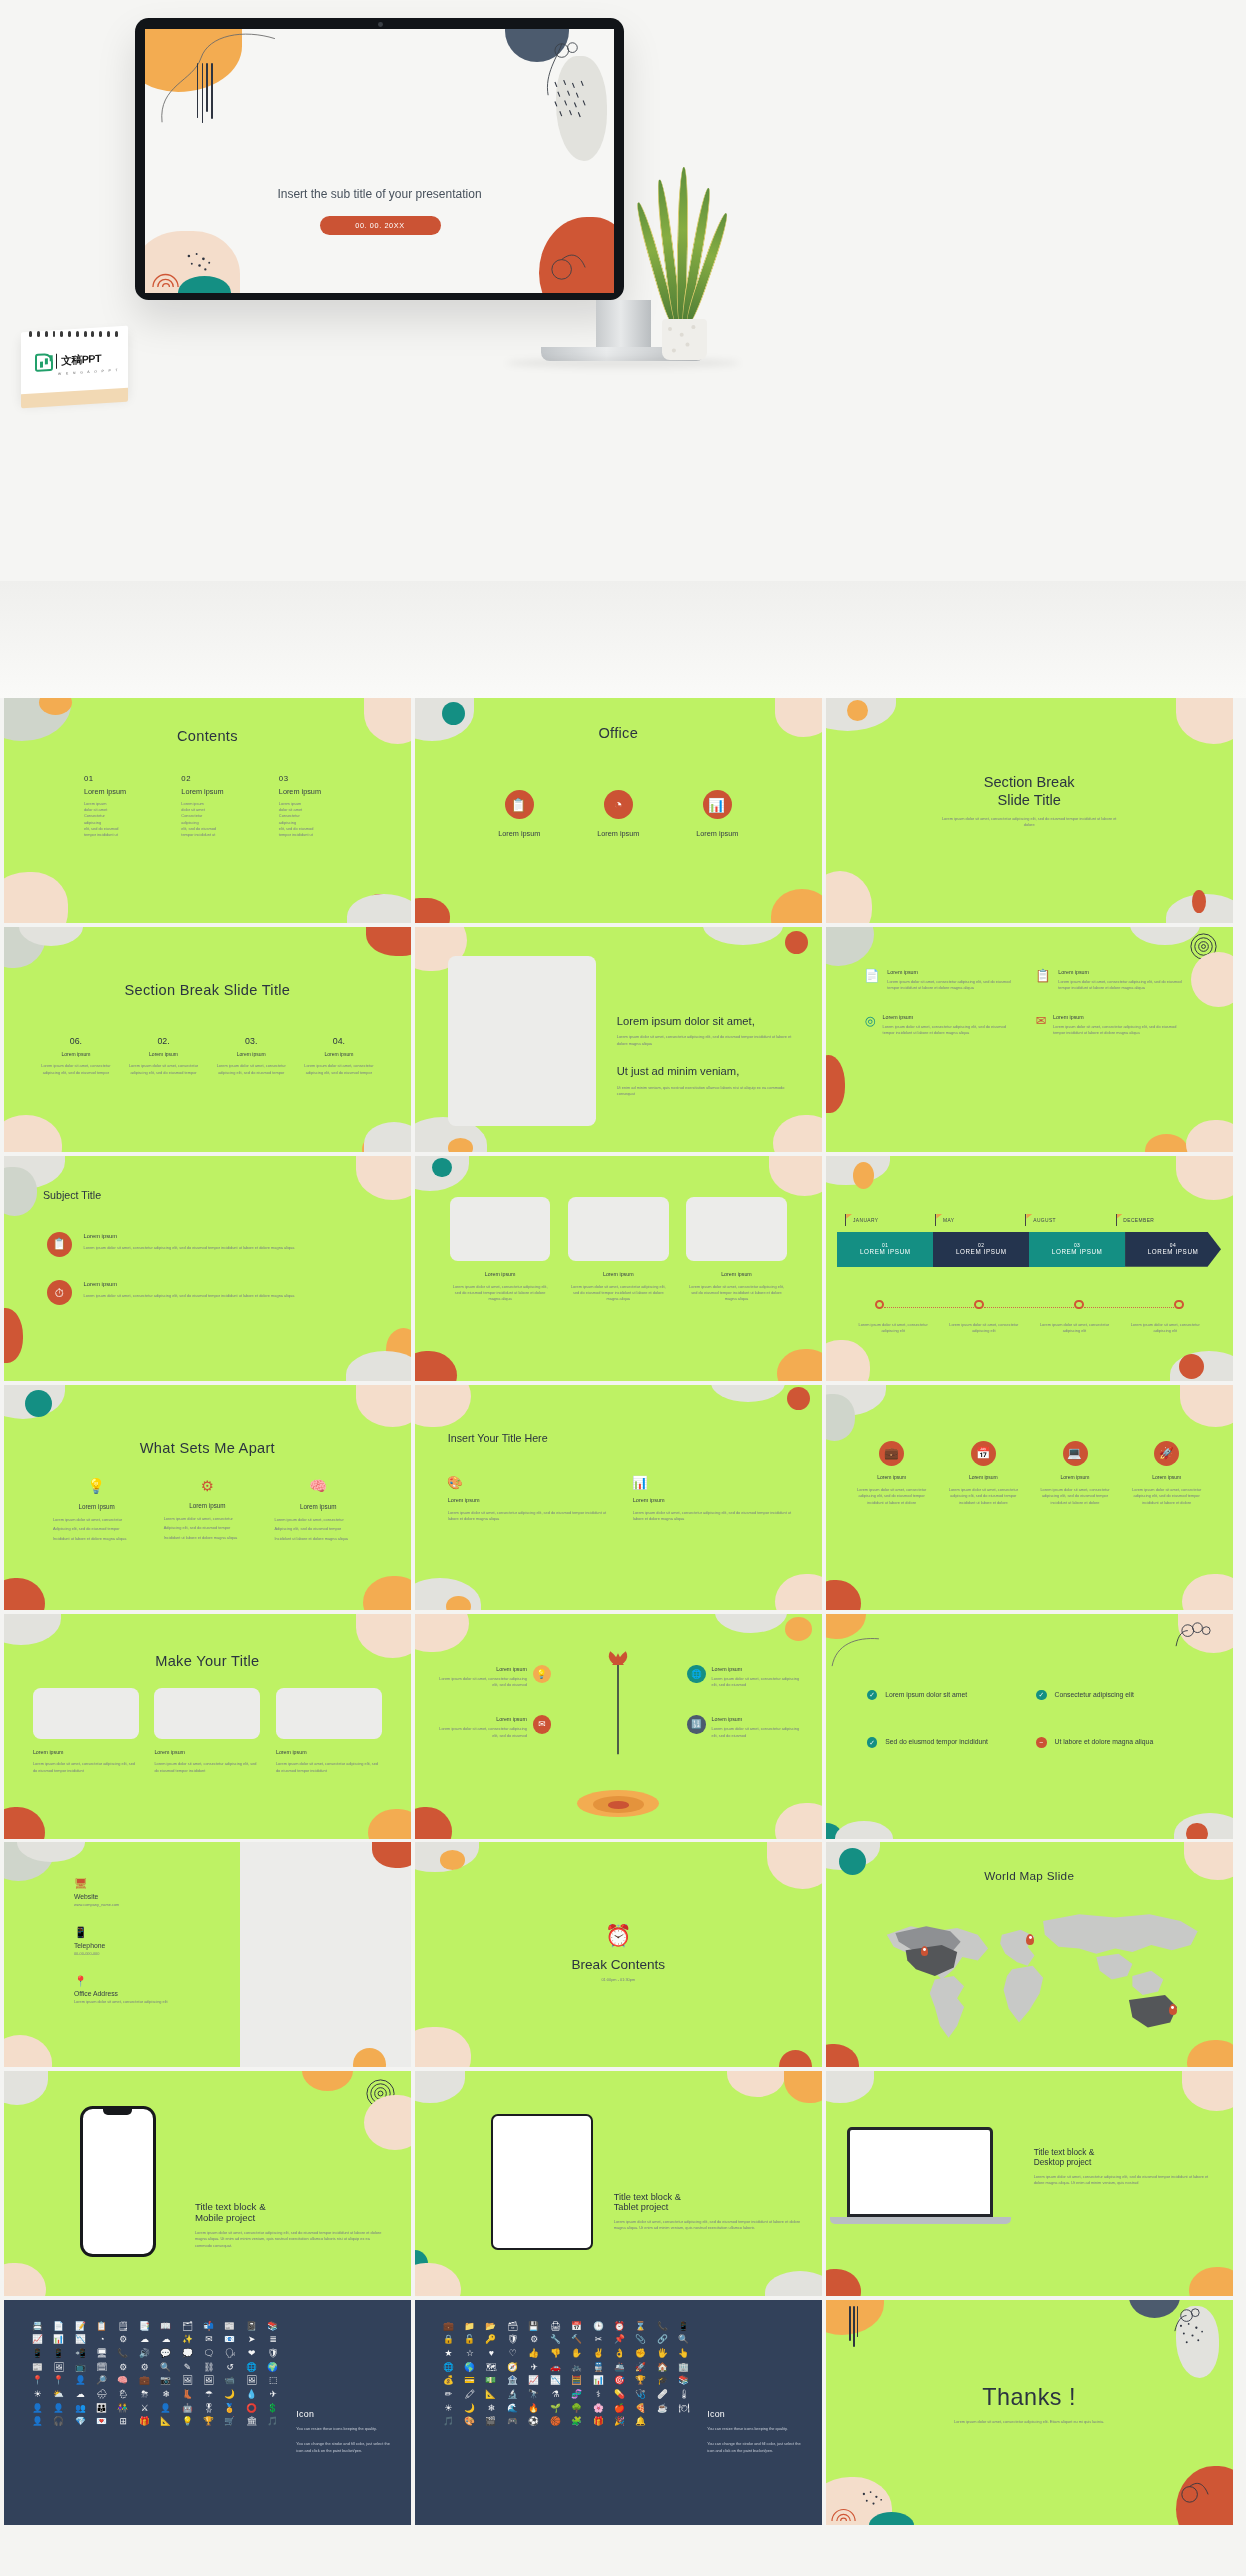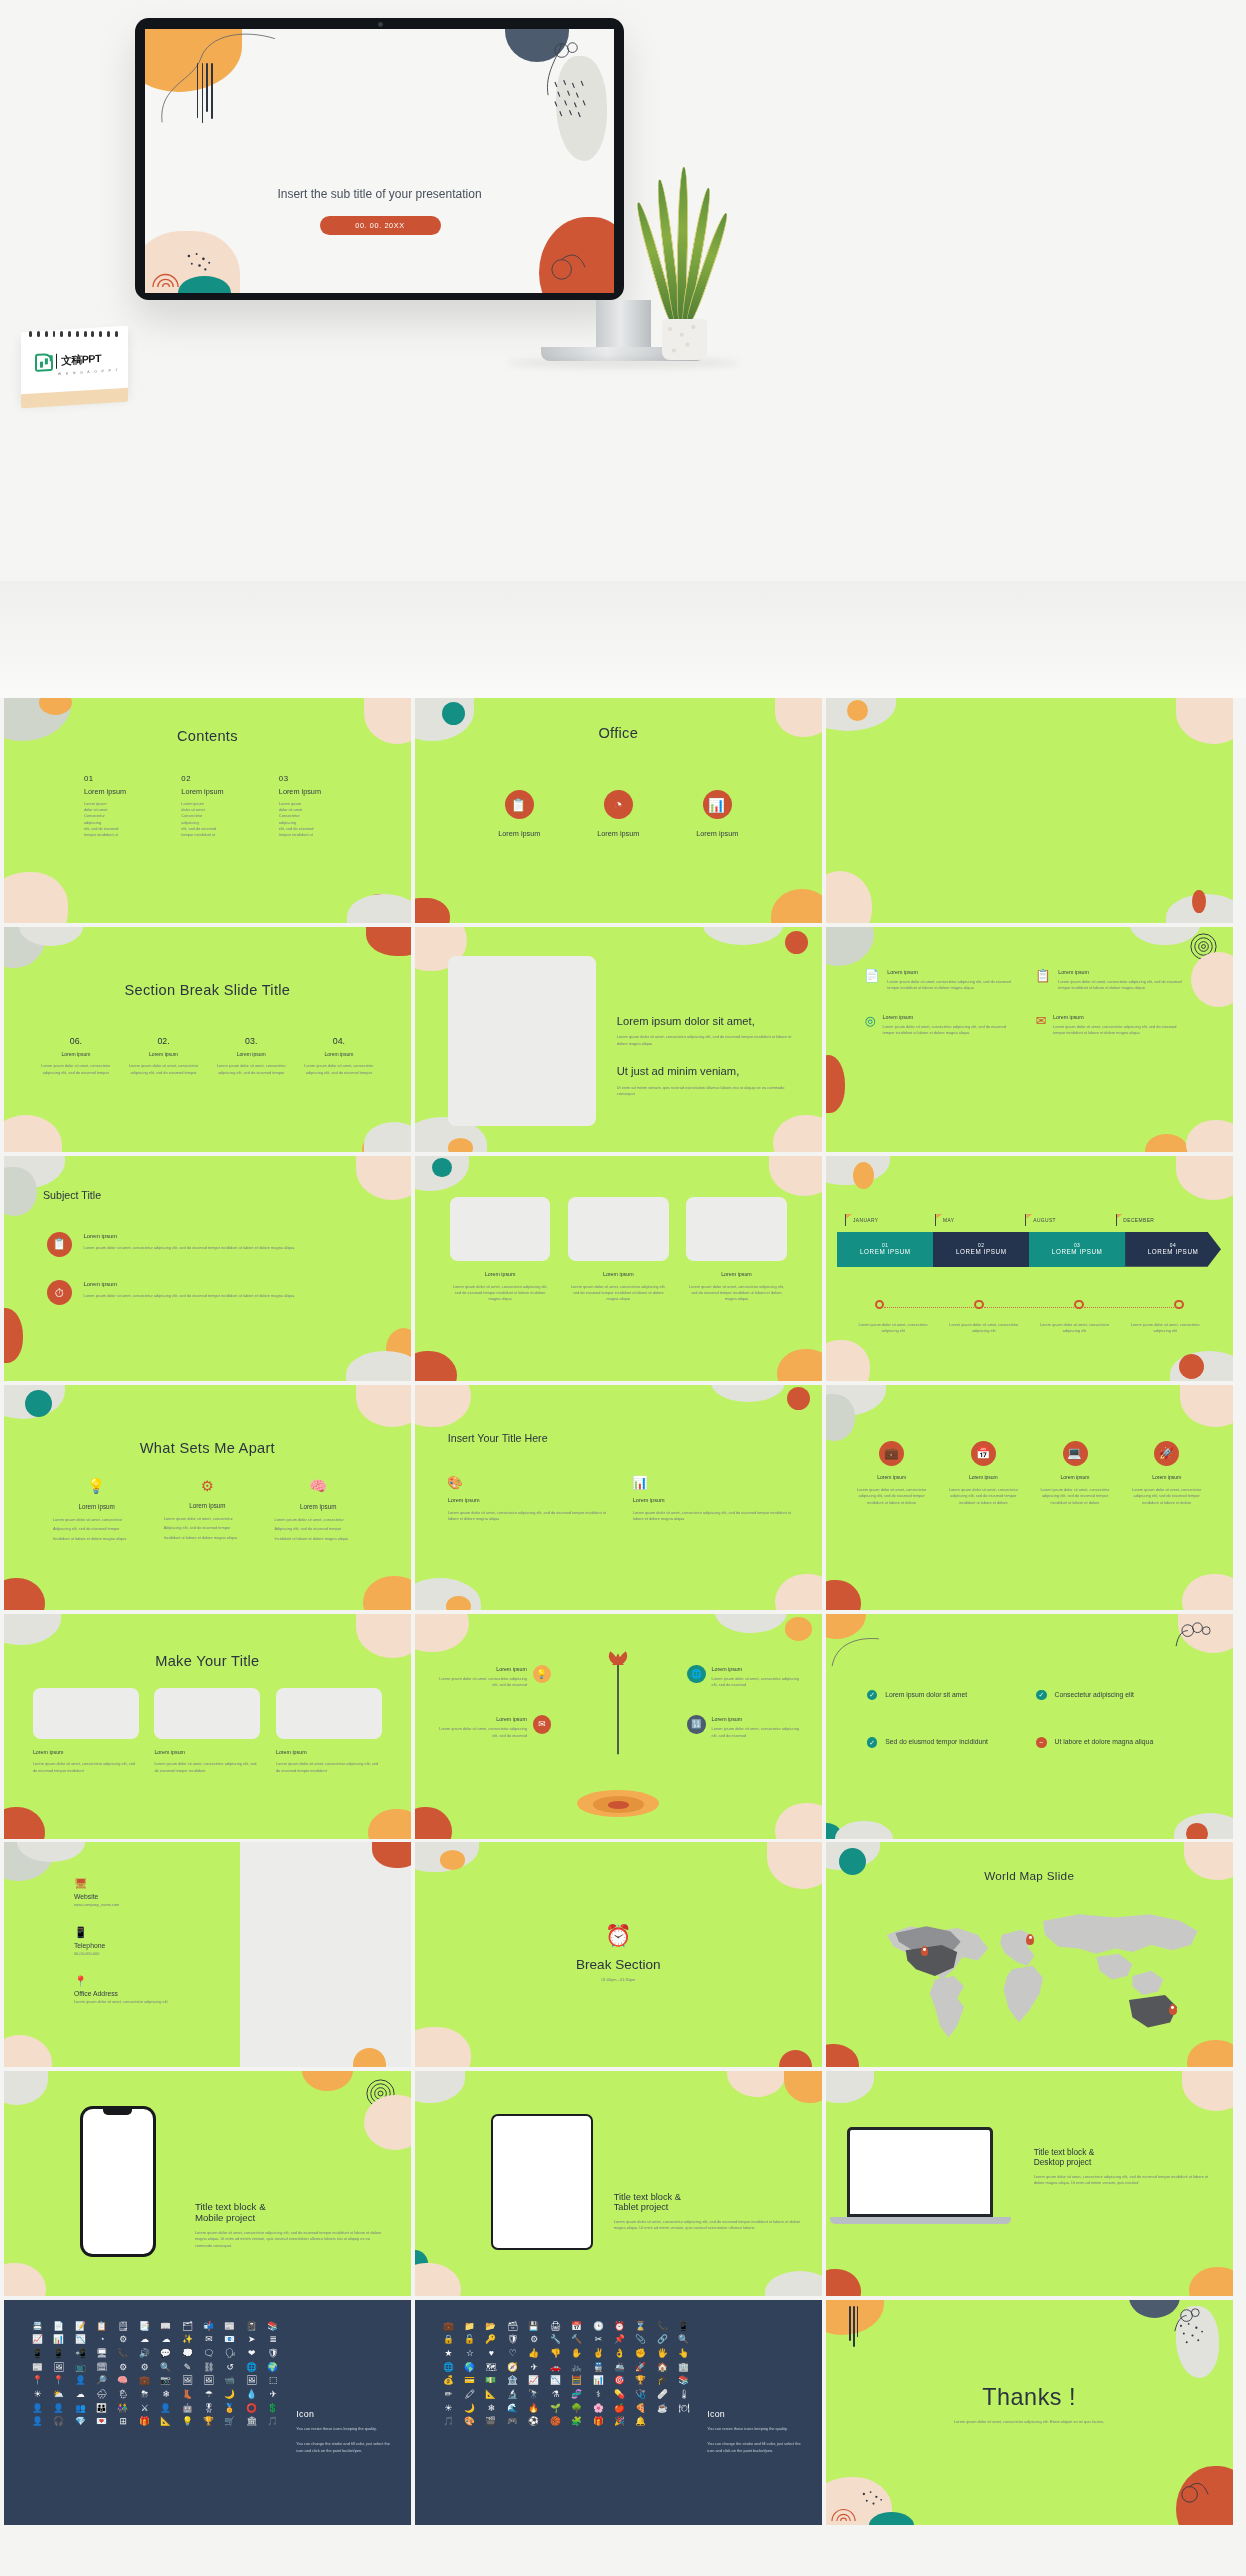--- a/index.html
+++ b/index.html
@@ -284,20 +284,25 @@
     </div>
   </div>
 
   <div class="slide">
     <div class="bl bl-grey" style="left:-27px;top:-23.4px;width:97px;height:56px;border-radius:0 0 55% 55%;"></div>
     <div class="bl bl-orange" style="left:21.4px;top:1.9px;width:21.4px;height:21.4px;border-radius:50%;"></div>
     <div class="bl bl-peach" style="right:-15.6px;top:-13.6px;width:72px;height:60px;border-radius:0 0 50% 55%;"></div>
     <div class="bl bl-peach" style="left:-17.5px;bottom:-17.5px;width:64px;height:70px;border-radius:50% 50% 45% 45%;"></div>
     <div class="bl bl-grey" style="right:-13.6px;bottom:-17.5px;width:80px;height:47px;border-radius:50% 50% 0 0;"></div>
     <div class="bl bl-rust" style="right:27px;bottom:9.7px;width:13.6px;height:23.4px;border-radius:50%;"></div>
+    <div style="position:absolute;left:0;right:0;top:76px;text-align:center;">
+      <div style="font-size:14.6px;color:#2b3440;">Section Break</div>
+      <div style="font-size:14.6px;color:#2b3440;margin-top:1.9px;">Slide Title</div>
+      <div class="xtiny" style="margin:7.8px auto 0;width:185px;">Lorem ipsum dolor sit amet, consectetur adipiscing elit, sed do eiusmod tempor incididunt ut labore et dolore</div>
+    </div>
   </div>
 
   <div class="slide">
     <div class="bl bl-sage" style="left:-17.5px;top:-21.4px;width:60px;height:62px;border-radius:40% 50% 55% 45%;"></div>
     <div class="bl bl-grey" style="left:15.6px;top:-19.5px;width:64px;height:39px;border-radius:0 0 50% 50%;"></div>
     <div class="bl bl-rust" style="right:-15.6px;top:-13.6px;width:60px;height:43px;border-radius:0 0 40% 50%;"></div>
     <div class="bl bl-peach" style="left:-13.6px;bottom:-23.4px;width:72px;height:60px;border-radius:50% 50% 45% 45%;"></div>
     <div class="bl bl-orange" style="right:19.5px;bottom:-11.7px;width:29px;height:29px;border-radius:50%;"></div>
     <div class="bl bl-grey" style="right:-13.6px;bottom:-13.6px;width:60px;height:43px;border-radius:50% 50% 0 0;"></div>
     <div class="stitle" style="position:absolute;left:0;right:0;top:55px;">Section Break Slide Title</div>
@@ -716,21 +721,21 @@
   </div>
 
   <div class="slide">
     <div class="bl bl-grey" style="left:-23.4px;top:-19.5px;width:88px;height:49px;border-radius:0 0 55% 55%;"></div>
     <div class="bl bl-orange" style="left:25px;top:7.8px;width:25px;height:19.5px;border-radius:50%;"></div>
     <div class="bl bl-peach" style="right:-13.6px;top:-13.6px;width:68px;height:60px;border-radius:0 0 50% 55%;"></div>
     <div class="bl bl-peach" style="left:-19.5px;bottom:-21.4px;width:76px;height:62px;border-radius:50% 45% 50% 50%;"></div>
     <div class="bl bl-rust" style="right:9.7px;bottom:-15.6px;width:33px;height:33px;border-radius:50%;"></div>
     <div style="position:absolute;left:0;right:0;top:84px;text-align:center;">
       <div style="color:#cb5334;font-size:21.4px;line-height:1;">⏰</div>
-      <div style="font-size:13.6px;color:#2b3440;margin-top:8.8px;">Break Section</div>
+      <div style="font-size:13.6px;color:#2b3440;margin-top:8.8px;">Break Contents</div>
       <div class="xtiny" style="margin-top:5.8px;">01:00pm - 01:30pm</div>
     </div>
   </div>
 
   <div class="slide">
     <div class="bl bl-grey" style="left:-23.4px;top:-19.5px;width:78px;height:47px;border-radius:0 0 55% 55%;"></div>
     <div class="bl bl-teal" style="left:13.6px;top:5.8px;width:27px;height:27px;border-radius:50%;"></div>
     <div class="bl bl-peach" style="right:-15.6px;top:-13.6px;width:64px;height:51px;border-radius:0 0 50% 55%;"></div>
     <div class="bl bl-rust" style="left:-15.6px;bottom:-19.5px;width:49px;height:43px;border-radius:45% 50% 50% 50%;"></div>
     <div class="bl bl-orange" style="right:-9.7px;bottom:-17.5px;width:55px;height:45px;border-radius:50% 45% 50% 50%;"></div>

